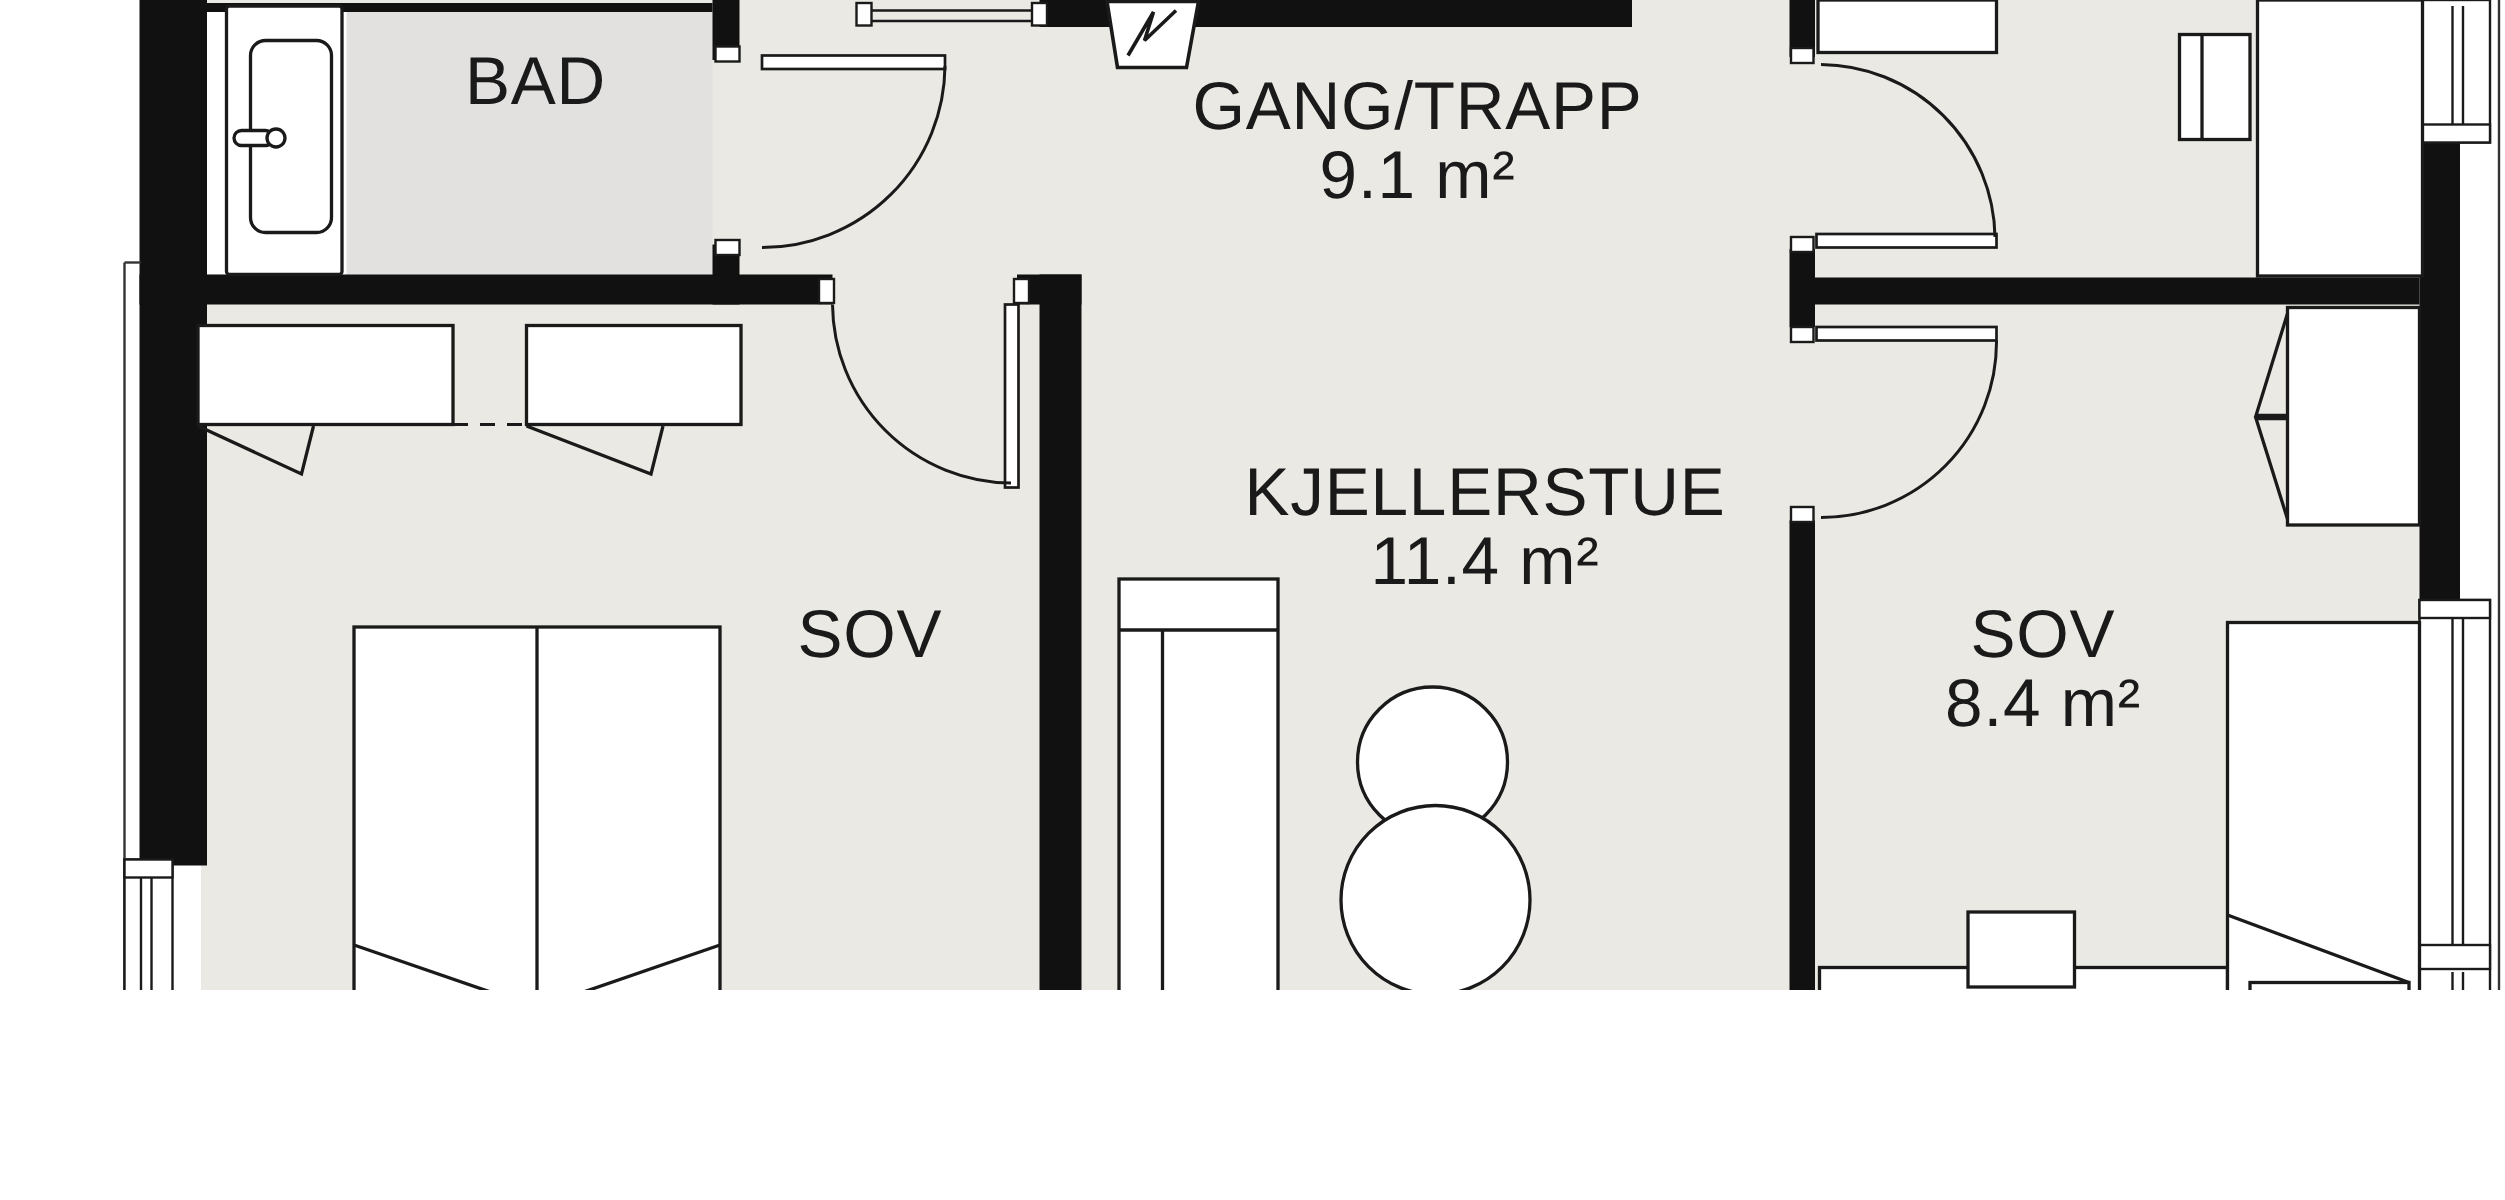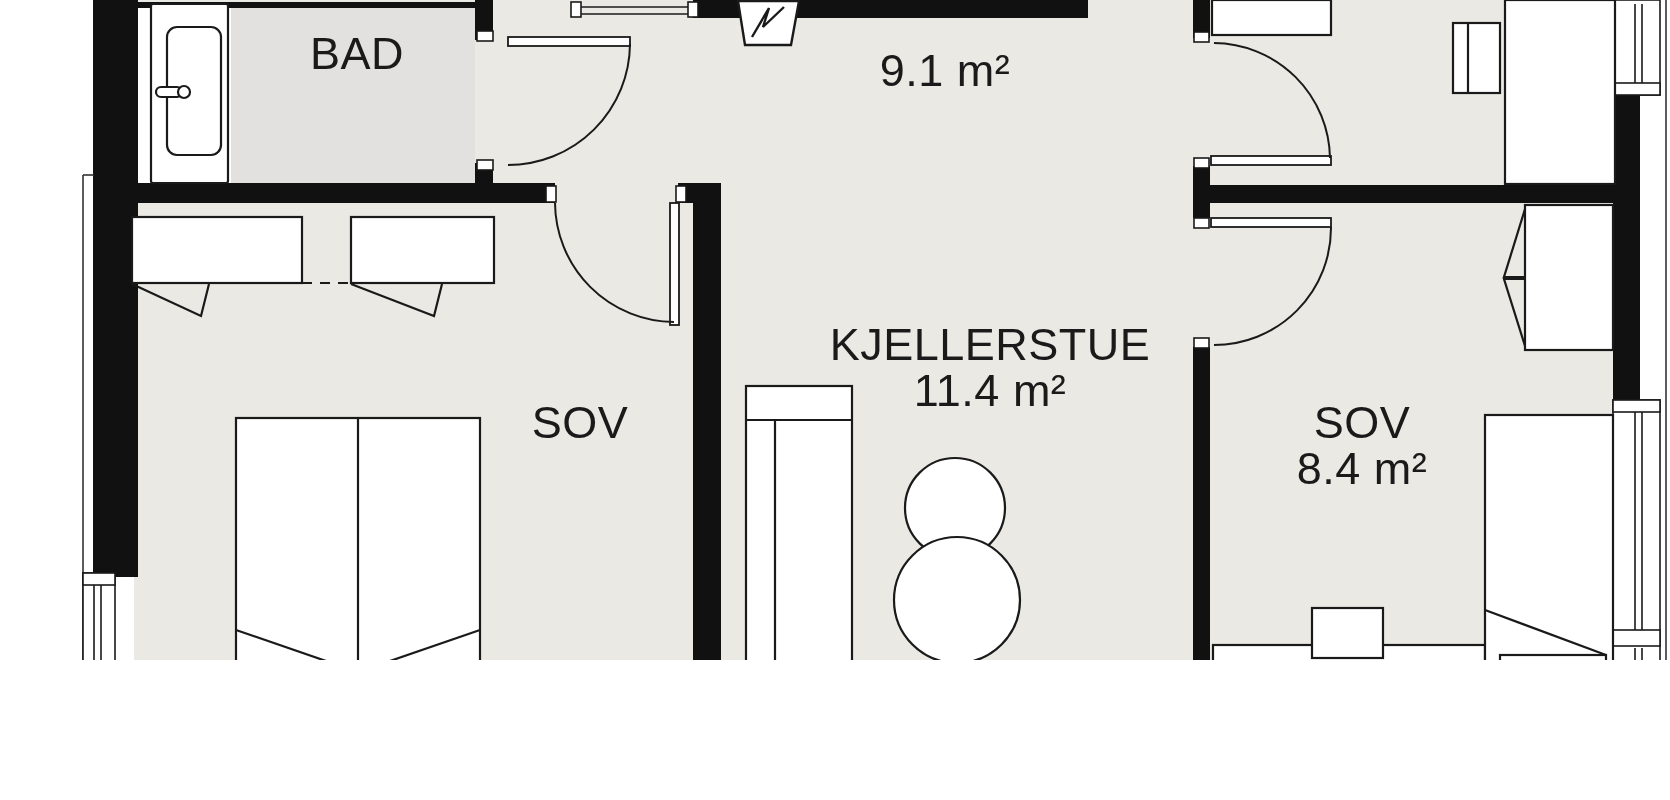--- a/index.html
+++ b/index.html
@@ -33,21 +33,21 @@
   .arrow-line{fill:none;stroke:var(--line-color);stroke-width:2.6;}
   .arrow-head{fill:var(--line-color);}
   .panel{fill:#ffffff;stroke:var(--line-color);stroke-width:2.4;}
   .zigzag{fill:none;stroke:var(--line-color);stroke-width:2.4;stroke-linejoin:miter;}
   .room-label{position:absolute;transform:translateX(-50%);text-align:center;
               color:var(--label-color);font-size:45px;line-height:46px;letter-spacing:0.5px;
               white-space:nowrap;user-select:none;}
   .room-label .area{display:block;}
   #label-bad{left:319px;top:31px;}
   #label-gang{left:907px;top:48px;}
-  #label-kjellerstue{left:952px;top:322px;}
+  #label-kjellerstue{left:952px;top:305px;}
   #label-sov1{left:542px;top:400px;}
   #label-sov2{left:1324px;top:400px;}
 </style>
 </head>
 <body>
 
 <div id="plan">
   <svg width="1670" height="800" viewBox="0 0 1670 800">
 
     <g>
@@ -271,20 +271,21 @@
     <g>
       <line class="arrow-line" x1="1044" y1="789" x2="1112" y2="789"></line>
       <polygon class="arrow-head" points="1026,789 1047,780 1047,798"></polygon>
     </g>
   </svg>
 
   <div class="room-label" id="label-bad">
     <span class="name">BAD</span>
   </div>
   <div class="room-label" id="label-gang">
+    <span class="name">GANG/TRAPP</span>
     <span class="area">9.1 m²</span>
   </div>
   <div class="room-label" id="label-kjellerstue">
     <span class="name">KJELLERSTUE</span>
     <span class="area">11.4 m²</span>
   </div>
   <div class="room-label" id="label-sov1">
     <span class="name">SOV</span>
   </div>
   <div class="room-label" id="label-sov2">

